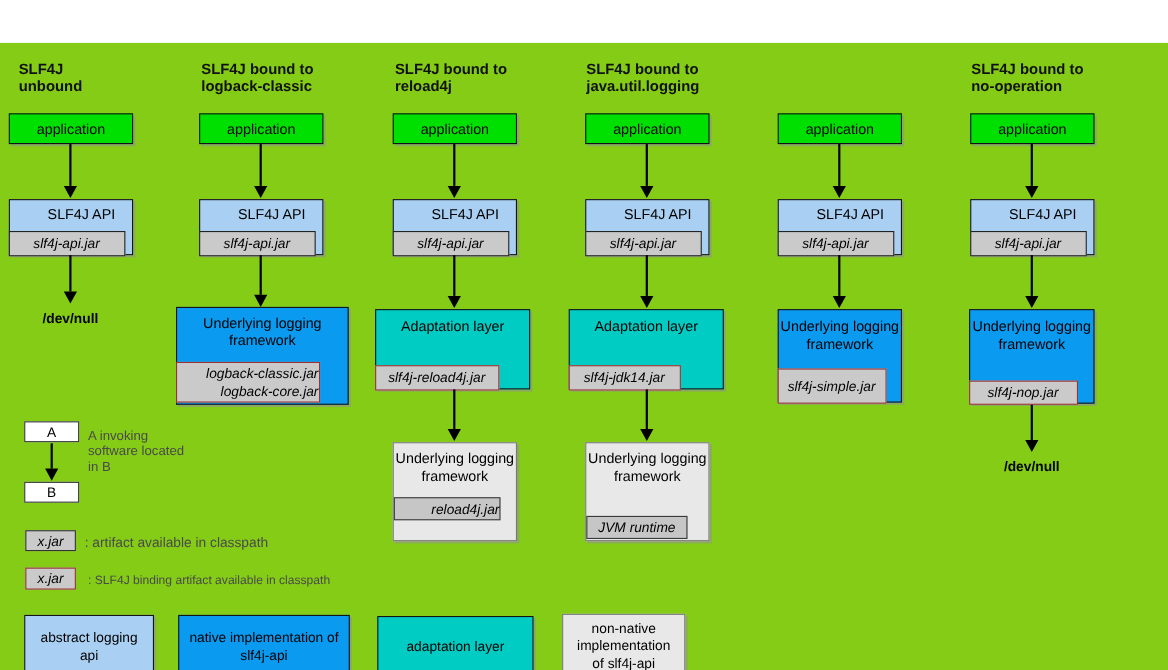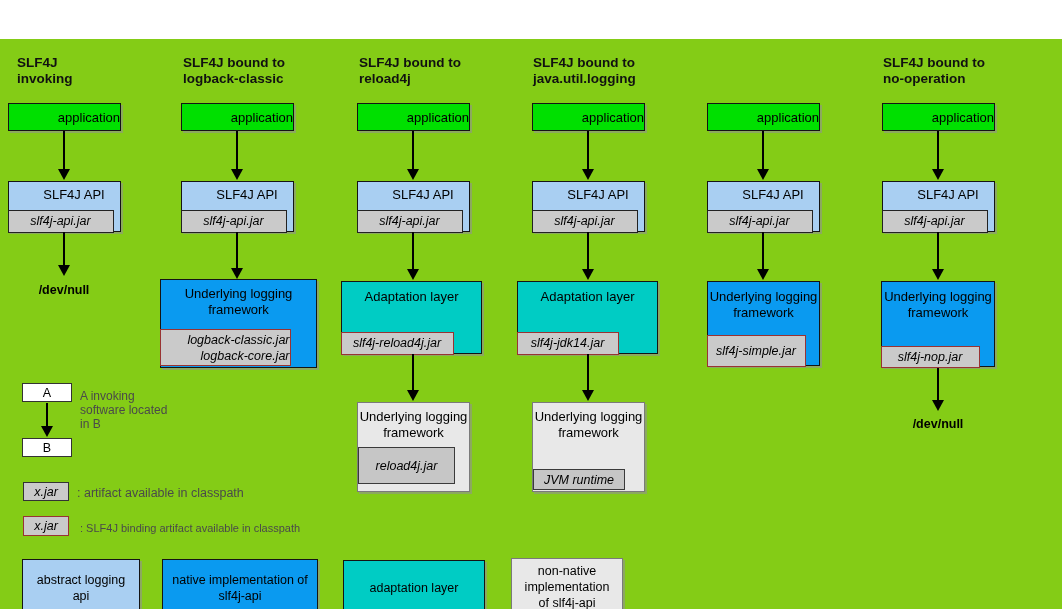--- a/index.html
+++ b/index.html
@@ -5,21 +5,21 @@
   html,body{margin:0;padding:0;background:#fff;}
   #stage{
     position:relative; width:1062px; height:609px; background:#84cc16;
     font-family:"Liberation Sans","DejaVu Sans",sans-serif; color:#000;
     overflow:hidden;
     margin-top:39px;
   }
   .col-header{position:absolute; font-weight:bold; font-size:13.5px; line-height:16px; color:#111; white-space:pre;}
   .box{
     position:absolute; box-sizing:border-box; border:1.5px solid #141414;
-    display:flex; align-items:center; justify-content:flex-end; text-align:center;
+    display:flex; align-items:center; justify-content:center; text-align:center;
     font-size:13px; box-shadow:2px 2px 0 rgba(145,145,145,.6);
   }
   .app{background:#00e000; width:113px; height:28px;}
   .api-unit{background:#a9cff2; width:113px; height:51px; flex-direction:column; justify-content:flex-start; padding-top:5px;padding-left:19px;}
   .api-jar{
     position:absolute; left:-1.5px; bottom:-1.5px; width:106px; height:23px;
     box-sizing:border-box; border:1.5px solid #222; background:#cacaca;
     font-style:italic; font-size:12.5px; display:flex; align-items:center; justify-content:center;
   }
   .top-label{flex-direction:column; justify-content:flex-start; line-height:16px;}
@@ -54,21 +54,21 @@
     display:flex; align-items:center; justify-content:center; text-align:center;
     font-size:12.5px; line-height:16px; padding:0 8px; box-shadow:2px 2px 0 rgba(145,145,145,.6);
   }
   .cat.gray{border-color:#7a7a7a;}
 </style>
 </head>
 <body>
 
 <div id="stage">
 
-  <div class="col-header" style="left:17px; top:16px;"><span>SLF4J</span><br><span>invoking</span></div>
+  <div class="col-header" style="left:17px; top:16px;"><span>SLF4J</span><br><span>unbound</span></div>
   <div class="box app" style="left:8px; top:64px;">
       <span>application</span>
     </div>
   <div class="arrow" style="left:57px; top:92px; height:49px;">
       <div class="shaft"></div>
       <div class="head"></div>
     </div>
   <div class="box api-unit" style="left:8px; top:142px;">
     <span>SLF4J API</span>
     <div class="api-jar">
@@ -130,21 +130,21 @@
     <div class="jar binding" style="left:-1.5px; bottom:-1.5px; width:113px; height:23px;">
       <span>slf4j-reload4j.jar</span>
     </div>
   </div>
   <div class="arrow" style="left:406px; top:315px; height:47px;">
       <div class="shaft"></div>
       <div class="head"></div>
     </div>
   <div class="box fw-gray top-label" style="left:357px; top:363px; width:113px; height:90px; padding-top:6px;">
     <span>Underlying logging framework</span>
-    <div class="jar plain" style="left:0px; bottom:7px; width:97px; height:37px;">
+    <div class="jar plain" style="left:0px; bottom:18px; width:97px; height:21px;align-items:flex-end;">
       <span>reload4j.jar</span>
     </div>
   </div>
 
   <div class="col-header" style="left:533px; top:16px;"><span>SLF4J bound to</span><br><span>java.util.logging</span></div>
   <div class="box app" style="left:532px; top:64px;">
       <span>application</span>
     </div>
   <div class="arrow" style="left:581px; top:92px; height:49px;">
       <div class="shaft"></div>

